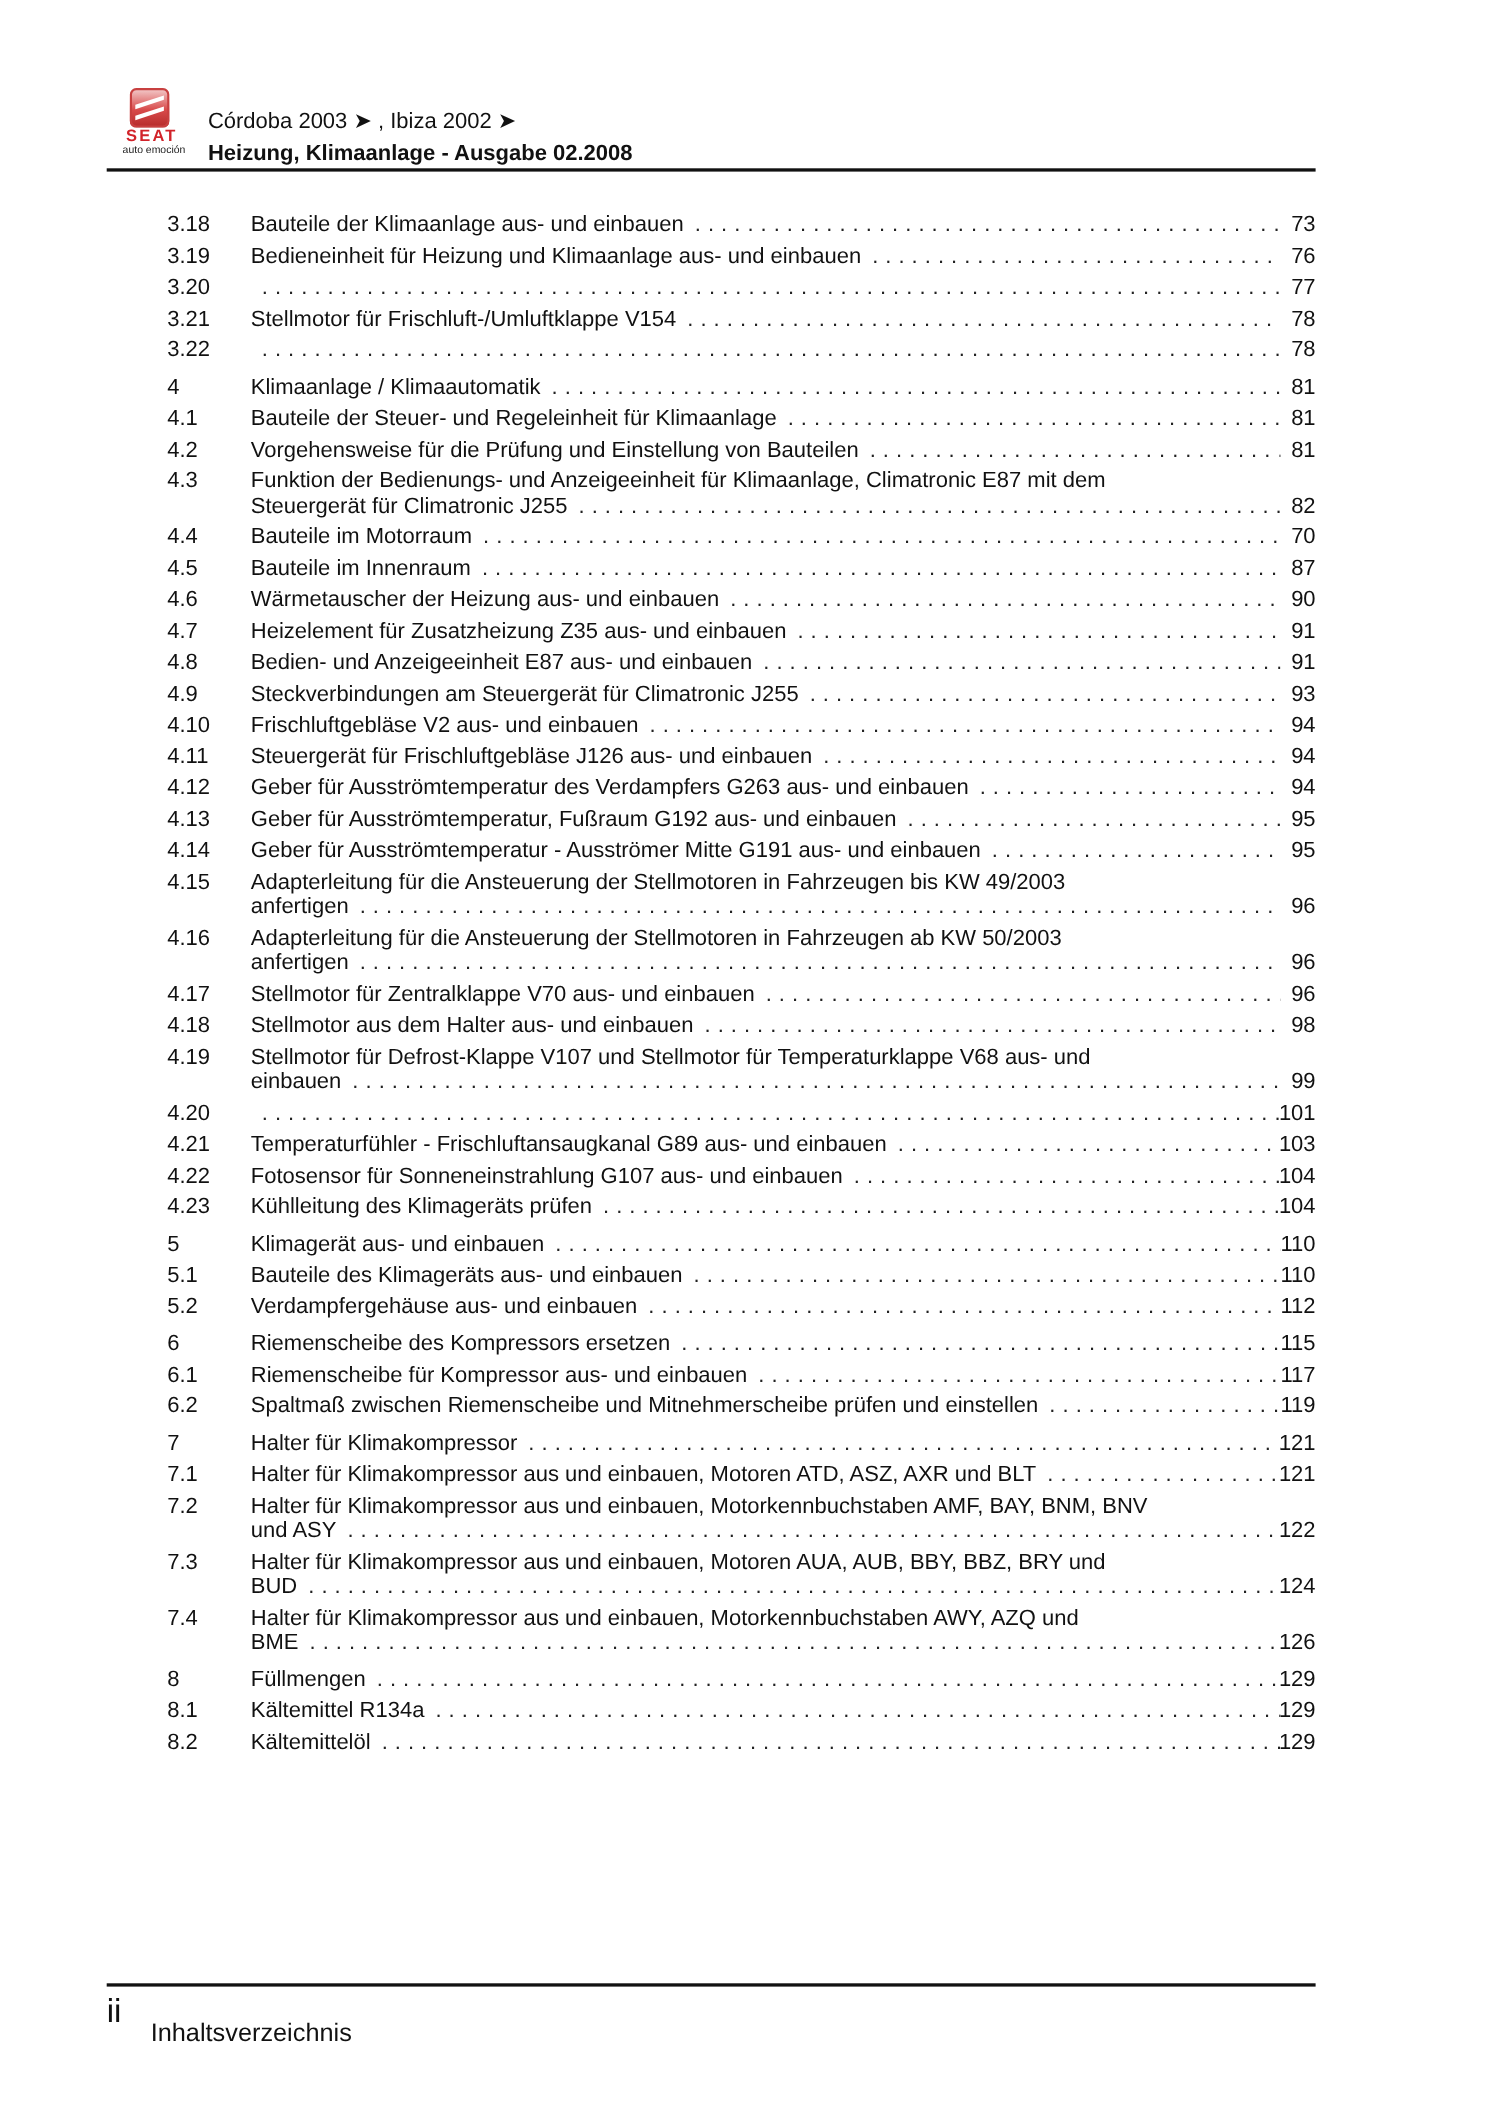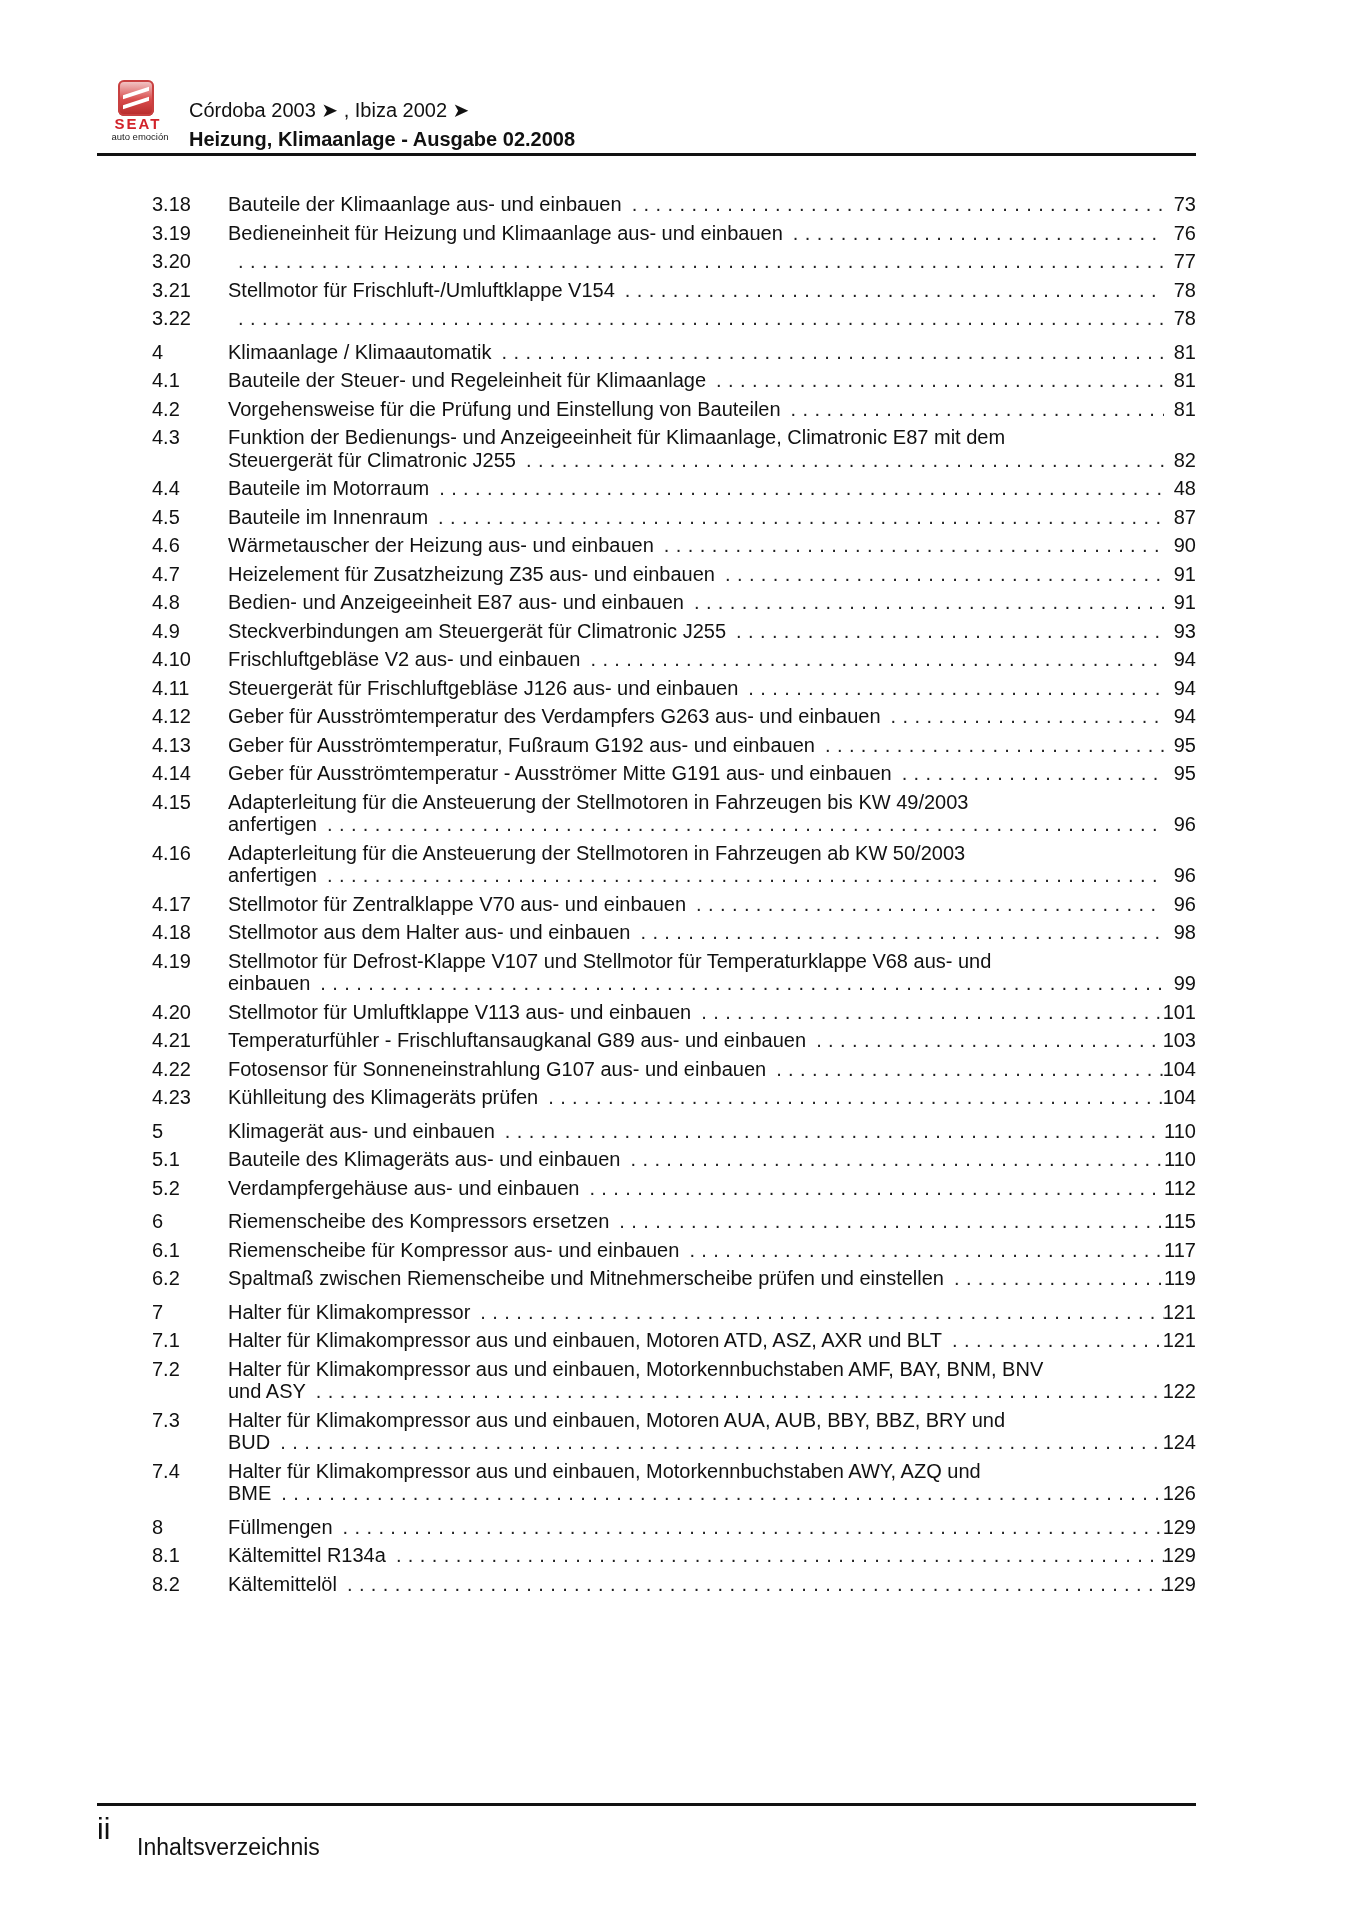--- a/index.html
+++ b/index.html
@@ -147,21 +147,21 @@
       <span class="page">82</span>
     </div>
     <div class="entry">
       <span class="num">4.4</span>
       <div class="body">
         <div class="last">
           <span class="txt">Bauteile im Motorraum</span>
           <span class="dots">........................................................................................................................................................................................................</span>
         </div>
       </div>
-      <span class="page">48</span>
+      <span class="page">70</span>
     </div>
     <div class="entry">
       <span class="num">4.5</span>
       <div class="body">
         <div class="last">
           <span class="txt">Bauteile im Innenraum</span>
           <span class="dots">........................................................................................................................................................................................................</span>
         </div>
       </div>
       <span class="page">87</span>
@@ -306,21 +306,20 @@
           <span class="txt">einbauen</span>
           <span class="dots">........................................................................................................................................................................................................</span>
         </div>
       </div>
       <span class="page">99</span>
     </div>
     <div class="entry">
       <span class="num">4.20</span>
       <div class="body">
         <div class="last">
-          <span class="txt">Stellmotor für Umluftklappe V113 aus- und einbauen</span>
           <span class="dots">........................................................................................................................................................................................................</span>
         </div>
       </div>
       <span class="page">101</span>
     </div>
     <div class="entry">
       <span class="num">4.21</span>
       <div class="body">
         <div class="last">
           <span class="txt">Temperaturfühler - Frischluftansaugkanal G89 aus- und einbauen</span>

